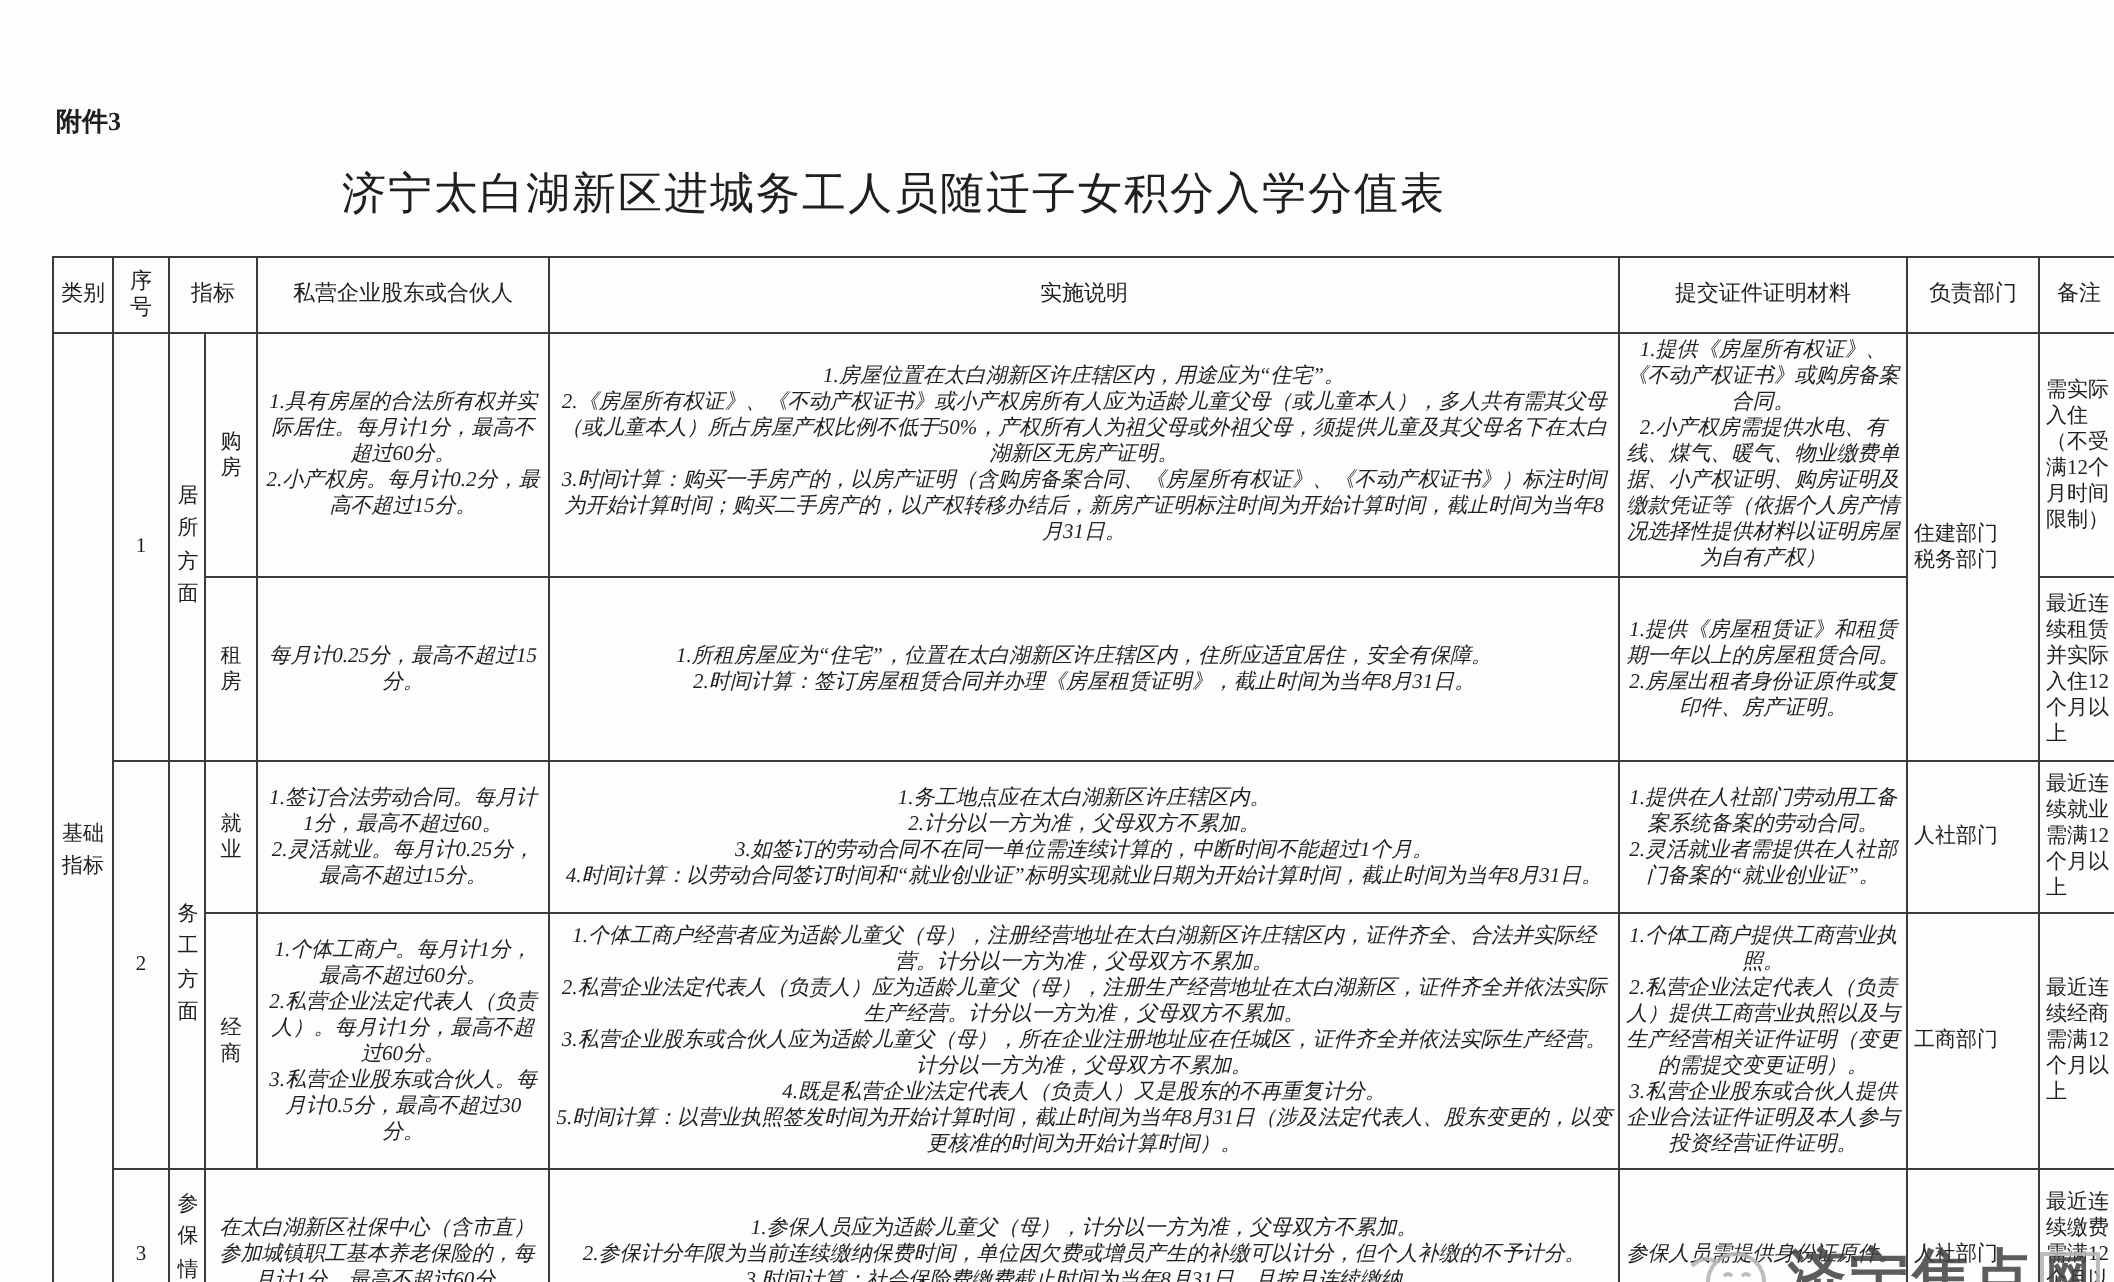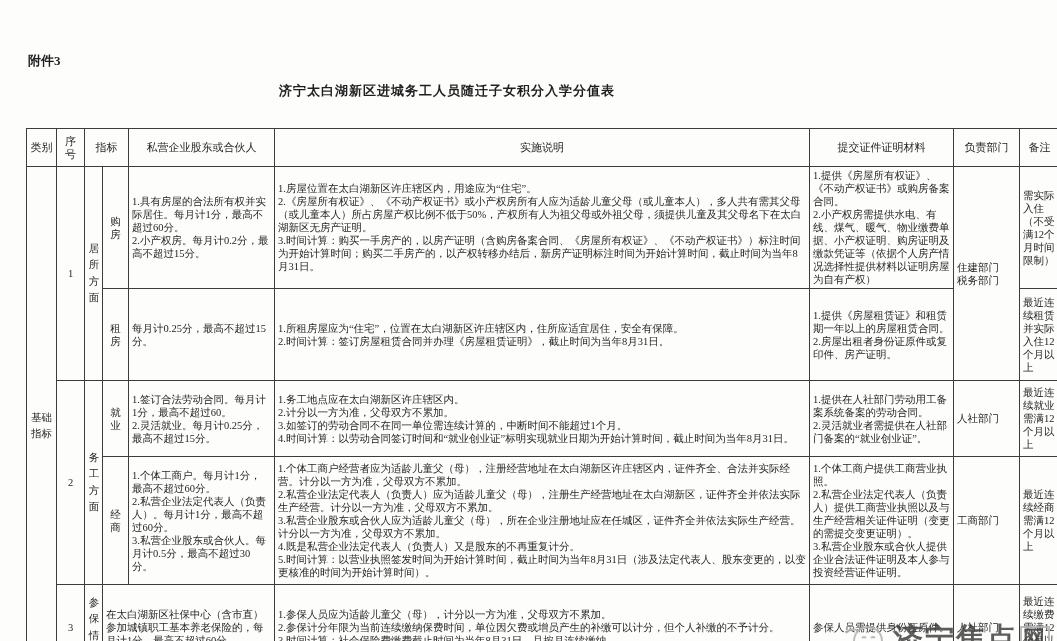--- a/index.html
+++ b/index.html
@@ -8,36 +8,36 @@
     background:#fdfdfc;color:#1f1f1f;
     font-family:"Liberation Serif","DejaVu Serif",serif;
   }
   .page{position:relative;width:1057px;height:641px;margin-top:44px;}
   .attachment{
     position:absolute;left:28px;top:8px;
     font-size:13px;font-weight:bold;
   }
   .title{
     position:absolute;left:0;top:38px;width:894px;
-    text-align:center;font-size:13px;font-weight:bold;letter-spacing:1px;
+    text-align:center;font-size:22px;font-weight:normal;letter-spacing:1px;
   }
   table.score{
     position:absolute;left:26px;top:84px;
     border-collapse:collapse;table-layout:fixed;width:1033px;
     font-size:10.5px;line-height:13px;
   }
   table.score td,table.score th{
     border:1px solid #3c3c3c;
     padding:2px 3px;vertical-align:middle;
     font-weight:normal;
     overflow:hidden;
   }
   th.hdr{font-weight:bold;text-align:center;font-size:11px;}
   td.ctr{text-align:center;}
-  td.pre{white-space:pre-wrap;text-align:left;}
+  td.pre{white-space:pre-wrap;text-align:center;font-style:italic;}
   .vtext{
     display:block;width:12px;margin:0 auto;
     word-break:break-all;line-height:1.55;text-align:center;
   }
   td.catcell{text-align:center;line-height:1.5;border-bottom:none;}
   tr.cut td{border:none;}
   td.remark{text-align:left;padding:2px 1px;}
   td.dept{text-align:left;white-space:pre-wrap;}
   .watermark{
     position:absolute;left:838px;top:575px;width:216px;height:56px;

